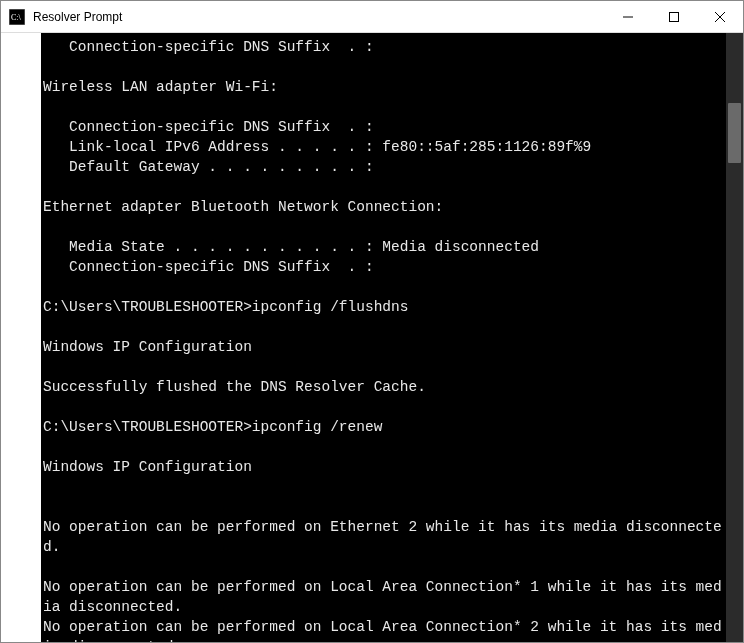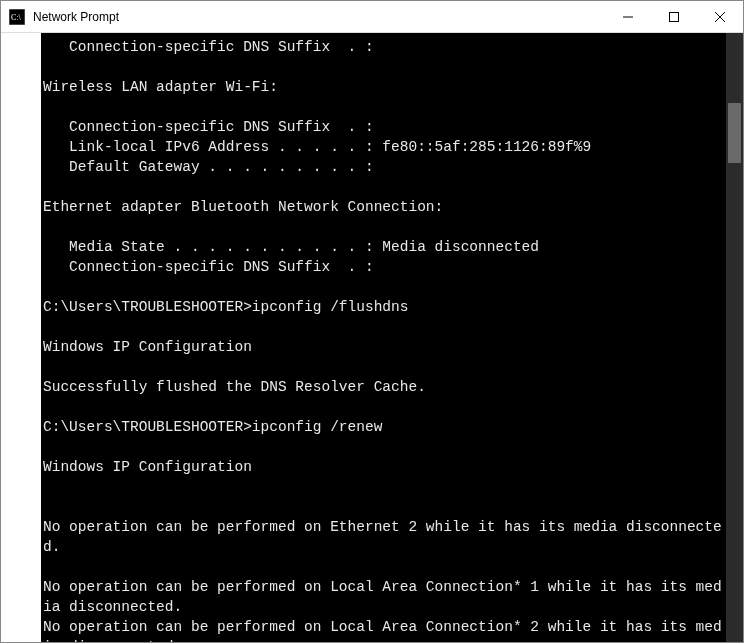--- a/index.html
+++ b/index.html
@@ -96,21 +96,21 @@
 </head>
 <body>
 
 <div class="titlebar">
   <span class="titlebar-icon">
     <svg viewBox="0 0 16 16">
       <rect x="0" y="0" width="16" height="16" fill="#000" stroke="#888" stroke-width="1"></rect>
       <text x="2" y="11" font-size="8" fill="#fff" font-family="Consolas">C:\</text>
     </svg>
   </span>
-  <span class="title-text">Network Prompt</span>
+  <span class="title-text">Resolver Prompt</span>
   <div class="window-controls">
     <button class="win-btn">
       <svg viewBox="0 0 10 10">
           <line x1="0" y1="5" x2="10" y2="5"></line>
         </svg>
     </button>
     <button class="win-btn">
       <svg viewBox="0 0 10 10">
           <rect x="0.5" y="0.5" width="9" height="9"></rect>
         </svg>

